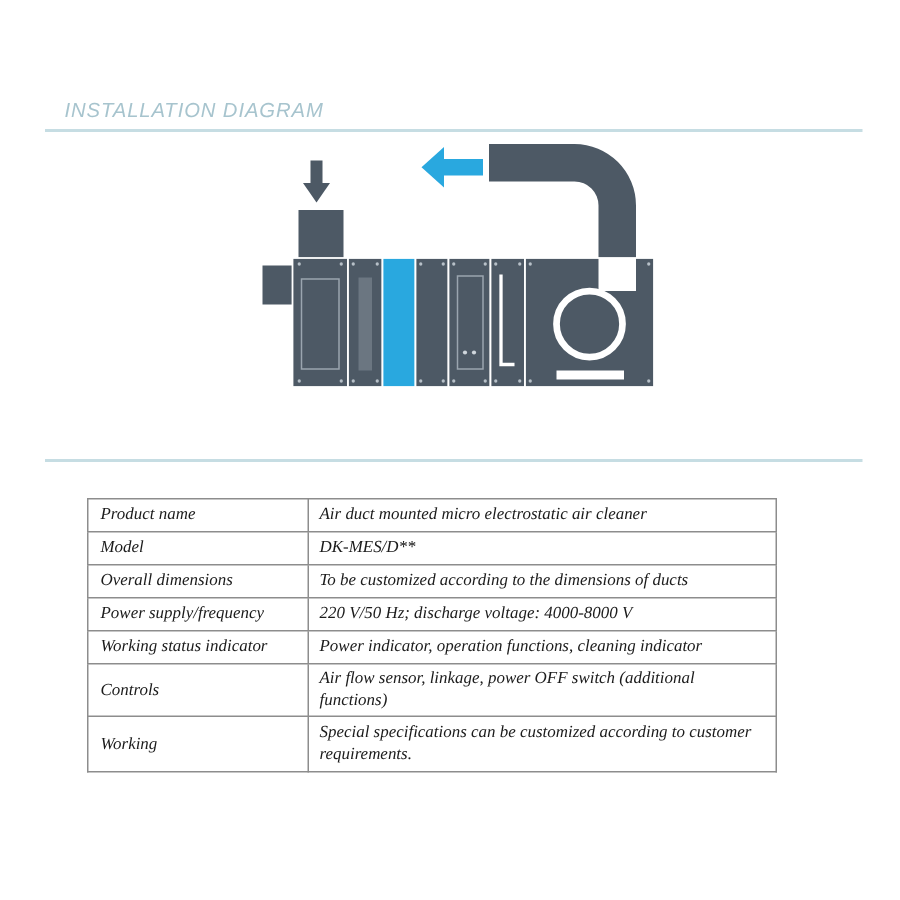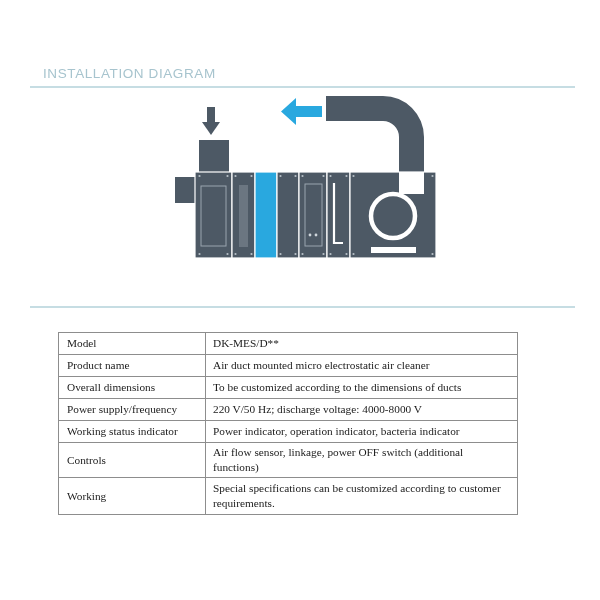--- a/index.html
+++ b/index.html
@@ -11,21 +11,21 @@
     width: 600px;
     height: 600px;
     position: relative;
     font-family: "Liberation Sans", sans-serif;
     overflow: hidden;
   }
 
   .page {
     position: absolute;
     left: 0; top: 0;
-    width: 504px; height: 600px;
+    width: 504px; height: 600px; font-style: italic;
   }
 
   
   .section-head {
     position: absolute;
     left: 30px;
     width: 545px;
   }
   .section-head .title {
     font-family: "Liberation Sans", sans-serif;
@@ -189,38 +189,38 @@
   </div>
 
   <div class="section-head" id="head-parameters">
     <div class="rule"></div>
   </div>
 
   <div class="spec-table-wrap">
     <table class="spec">
       <tbody id="spec-body">
           <tr>
+            <td class="k">Product name</td>
+            <td class="v">Air duct mounted micro electrostatic air cleaner</td>
+          </tr>
+          <tr>
             <td class="k">Model</td>
             <td class="v"> DK-MES/D**</td>
           </tr>
           <tr>
-            <td class="k">Product name</td>
-            <td class="v">Air duct mounted micro electrostatic air cleaner</td>
-          </tr>
-          <tr>
             <td class="k">Overall dimensions</td>
             <td class="v">To be customized according to the dimensions of ducts</td>
           </tr>
           <tr>
             <td class="k">Power supply/frequency</td>
             <td class="v">220 V/50 Hz; discharge voltage: 4000-8000 V</td>
           </tr>
           <tr>
             <td class="k">Working status indicator</td>
-            <td class="v">Power indicator, operation indicator, bacteria indicator</td>
+            <td class="v">Power indicator, operation functions, cleaning indicator</td>
           </tr>
           <tr>
             <td class="k">Controls</td>
             <td class="v">Air flow sensor, linkage, power OFF switch (additional functions)</td>
           </tr>
           <tr class="tall">
             <td class="k">Working</td>
             <td class="v">Special specifications can be customized according to customer requirements.</td>
           </tr>
         </tbody>

